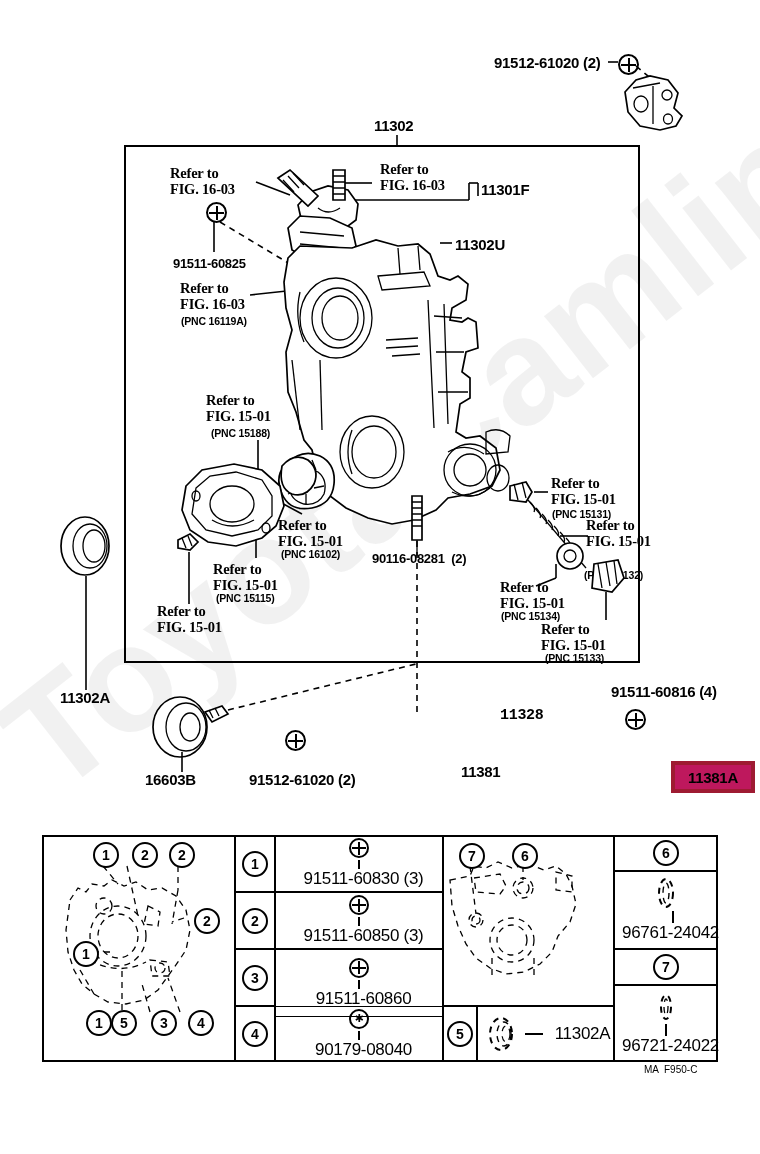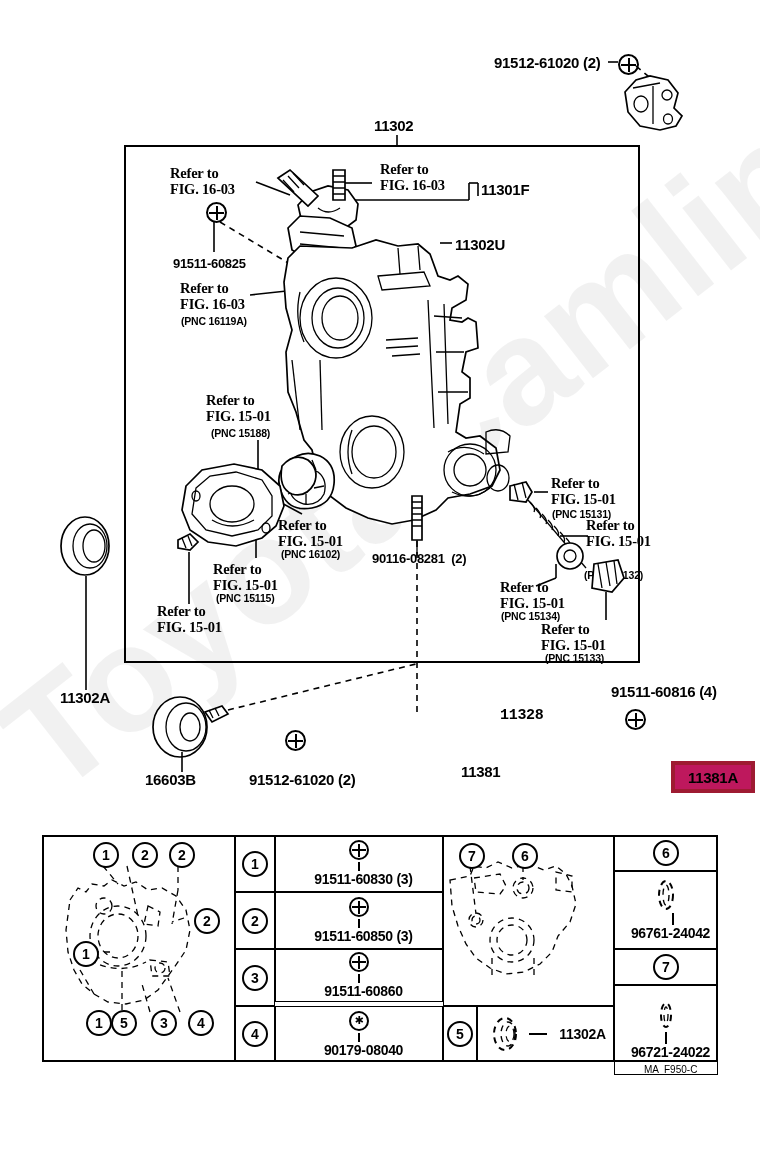--- a/index.html
+++ b/index.html
@@ -21,21 +21,21 @@
         display:flex;align-items:center;justify-content:center;font-weight:bold;font-size:14px;}
   .bolt{position:absolute;border:2.2px solid #000;border-radius:50%;background:#fff;
         display:flex;align-items:center;justify-content:center;font-weight:bold;font-size:9px;}
   .bolt::after{content:"";position:absolute;left:1px;right:1px;top:50%;height:2px;background:#000;transform:translateY(-50%);}
   .bolt i{position:absolute;top:1.5px;bottom:1.5px;left:50%;width:2px;background:#000;transform:translateX(-50%);font-style:normal;}
   .wm{position:absolute;pointer-events:none;user-select:none;color:rgba(0,0,0,0.055);
       font-weight:bold;white-space:nowrap;}
   .tbl{position:absolute;border:2.5px solid #000;box-sizing:border-box;}
   .cell{position:absolute;box-sizing:border-box;border:1.5px solid #000;
         display:flex;flex-direction:column;align-items:center;justify-content:center;}
-  .cell .pn{font-weight:bold;font-size:14px;letter-spacing:-0.3px;white-space:nowrap;padding-left:9px;}
+  .cell .pn{font-weight:normal;font-size:17px;letter-spacing:-0.3px;white-space:nowrap;padding-left:9px;}
   .caption{position:absolute;font-weight:normal;font-size:10px;letter-spacing:0px;white-space:pre;}
   svg{position:absolute;top:0;left:0;overflow:visible;}
   .dash{stroke:#000;stroke-width:1.6;fill:none;stroke-dasharray:6 5;}
   .solid{stroke:#000;stroke-width:1.6;fill:none;}
   .thin{stroke:#000;stroke-width:1.3;fill:none;}
   .part{stroke:#000;stroke-width:1.7;fill:#fff;}
   .partl{stroke:#000;stroke-width:1.3;fill:none;}
 </style>
 </head>
 <body>
@@ -373,21 +373,21 @@
                                                         </div>
   <div class="ln" style="position:relative;width:2px;height:9px;"></div>
   <div class="pn">91511-60850 (3)</div>
 </div>
 
 <div class="cell" style="left:235px;top:949px;width:40px;height:57px;">
   <div class="circ" style="position:relative;left:0;top:0;width:22px;height:22px;">
                                                           <span>3</span>
                                                         </div>
 </div>
-<div class="cell" style="left:275px;top:949px;width:168px;height:53px;">
+<div class="cell" style="left:275px;top:949px;width:168px;height:68px;">
   <div class="bolt" style="position:relative;left:0;top:0;width:16px;height:16px;margin-bottom:2px;">
                                                           <i></i>
                                                         </div>
   <div class="ln" style="position:relative;width:2px;height:9px;"></div>
   <div class="pn">91511-60860</div>
 </div>
 
 <div class="cell" style="left:235px;top:1006px;width:40px;height:56px;">
   <div class="circ" style="position:relative;left:0;top:0;width:22px;height:22px;">
                                                           <span>4</span>
@@ -455,21 +455,21 @@
   </svg>
   <div class="ln" style="position:relative;width:2px;height:12px;margin-left:14px;"></div>
   <div class="pn">96761-24042</div>
 </div>
 
 <div class="cell" style="left:614px;top:949px;width:104px;height:36px;">
   <div class="circ" style="position:relative;left:0;top:0;width:22px;height:22px;">
                                                           <span>7</span>
                                                         </div>
 </div>
-<div class="cell" style="left:614px;top:985px;width:104px;height:90px;">
+<div class="cell" style="left:614px;top:985px;width:104px;height:77px;">
   <svg width="18" height="32" viewBox="0 0 18 32" style="position:relative;">
     <ellipse cx="9" cy="15" rx="5" ry="12" fill="#fff" stroke="#000" stroke-width="2"></ellipse>
     <ellipse cx="9" cy="15" rx="2" ry="8" fill="#fff" stroke="#000" stroke-width="1.3"></ellipse>
   </svg>
   <div class="ln" style="position:relative;width:2px;height:12px;"></div>
   <div class="pn">96721-24022</div>
 </div>
 
 
 <div class="caption" style="left:644px;top:1064px;">MA  F950-C</div>

